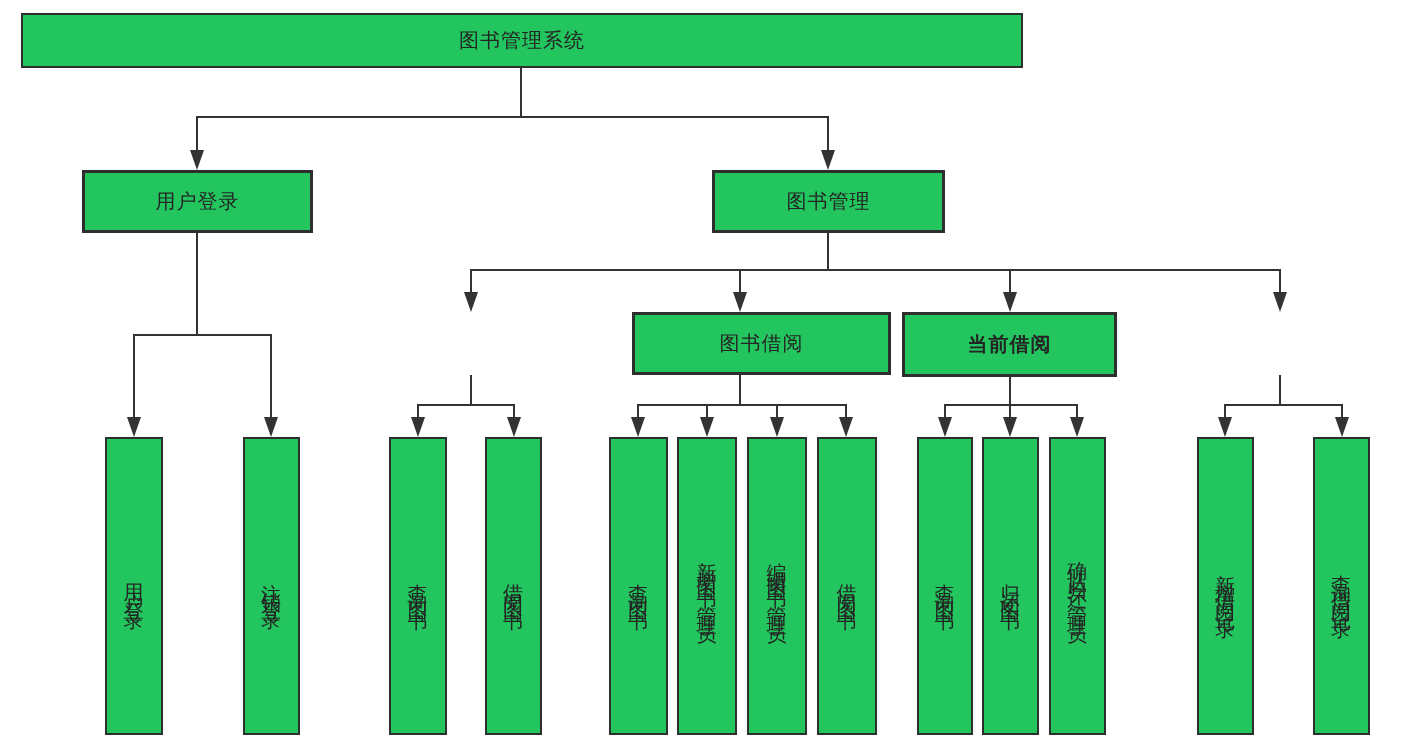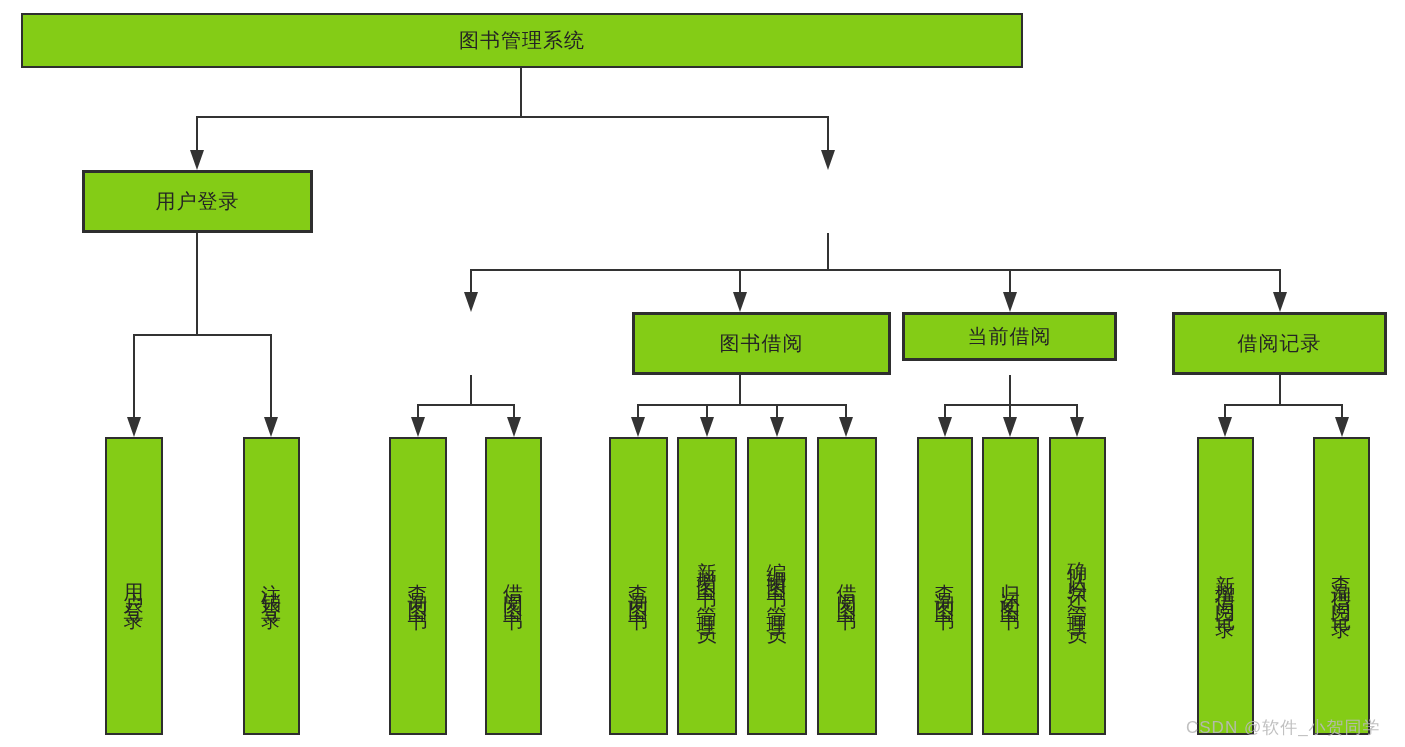--- a/index.html
+++ b/index.html
@@ -6,21 +6,21 @@
   .canvas{
     position:relative;
     width:1405px;height:747px;
     background:#ffffff;
     font-family:"Liberation Sans", sans-serif;
     overflow:hidden;
   }
   .node{
     position:absolute;
     box-sizing:border-box;
-    background:#84cc16;
+    background:#22c55e;
     border:2px solid #2e2e2e;
     color:#242424;
     display:flex;
     align-items:center;
     justify-content:center;
   }
   .node.h{
     font-size:20px;
     letter-spacing:1px;
     border-width:3px;
@@ -58,42 +58,42 @@
   <div class="node h root" style="left:21px;top:13px;width:1002px;height:55px;">图书管理系统</div>
 
   <div class="ln" style="left:520px;top:68px;width:2px;height:49px;"></div>
   <div class="ln" style="left:196px;top:116px;width:633px;height:2px;"></div>
   <div class="ln" style="left:196px;top:116px;width:2px;height:34px;"></div>
   <div class="ah" style="left:190px;top:150px;"></div>
   <div class="ln" style="left:827px;top:116px;width:2px;height:34px;"></div>
   <div class="ah" style="left:821px;top:150px;"></div>
 
   <div class="node h" style="left:82px;top:170px;width:231px;height:63px;">用户登录</div>
+  <div class="node h" style="left:712px;top:170px;width:233px;height:63px;">图书管理</div>
 
   <div class="ln" style="left:196px;top:233px;width:2px;height:102px;"></div>
   <div class="ln" style="left:133px;top:334px;width:139px;height:2px;"></div>
   <div class="ln" style="left:133px;top:334px;width:2px;height:83px;"></div>
   <div class="ah" style="left:127px;top:417px;"></div>
   <div class="ln" style="left:270px;top:334px;width:2px;height:83px;"></div>
   <div class="ah" style="left:264px;top:417px;"></div>
 
   <div class="ln" style="left:827px;top:233px;width:2px;height:37px;"></div>
   <div class="ln" style="left:470px;top:269px;width:811px;height:2px;"></div>
   <div class="ln" style="left:470px;top:269px;width:2px;height:23px;"></div>
   <div class="ah" style="left:464px;top:292px;"></div>
   <div class="ln" style="left:739px;top:269px;width:2px;height:23px;"></div>
   <div class="ah" style="left:733px;top:292px;"></div>
   <div class="ln" style="left:1009px;top:269px;width:2px;height:23px;"></div>
   <div class="ah" style="left:1003px;top:292px;"></div>
   <div class="ln" style="left:1279px;top:269px;width:2px;height:23px;"></div>
   <div class="ah" style="left:1273px;top:292px;"></div>
 
   <div class="node h" style="left:632px;top:312px;width:259px;height:63px;">图书借阅</div>
-  <div class="node h" style="left:902px;top:312px;width:215px;height:49px;">当前借阅</div>
-  <div class="node h" style="left:1172px;top:312px;width:215px;height:63px;">借阅记录</div>
+  <div class="node h" style="left:902px;top:312px;width:215px;height:65px;font-weight:bold;">当前借阅</div>
 
   <div class="ln" style="left:470px;top:375px;width:2px;height:31px;"></div>
   <div class="ln" style="left:417px;top:404px;width:98px;height:2px;"></div>
   <div class="ln" style="left:417px;top:404px;width:2px;height:13px;"></div>
   <div class="ah" style="left:411px;top:417px;"></div>
   <div class="ln" style="left:513px;top:404px;width:2px;height:13px;"></div>
   <div class="ah" style="left:507px;top:417px;"></div>
 
   <div class="ln" style="left:739px;top:375px;width:2px;height:30px;"></div>
   <div class="ln" style="left:637px;top:404px;width:210px;height:2px;"></div>
@@ -133,15 +133,14 @@
   <div class="node v" style="left:747px;top:437px;width:60px;height:298px;">编辑图书（管理员）</div>
   <div class="node v" style="left:817px;top:437px;width:60px;height:298px;">借阅图书</div>
 
   <div class="node v" style="left:917px;top:437px;width:56px;height:298px;">查询图书</div>
   <div class="node v" style="left:982px;top:437px;width:57px;height:298px;">归还图书</div>
   <div class="node v" style="left:1049px;top:437px;width:57px;height:298px;">确认归还（管理员）</div>
 
   <div class="node v" style="left:1197px;top:437px;width:57px;height:298px;">新增借阅记录</div>
   <div class="node v" style="left:1313px;top:437px;width:57px;height:298px;">查询借阅记录</div>
 
-  <div class="watermark">CSDN @软件_小贺同学</div>
 
 </div>
 
 </body></html>

